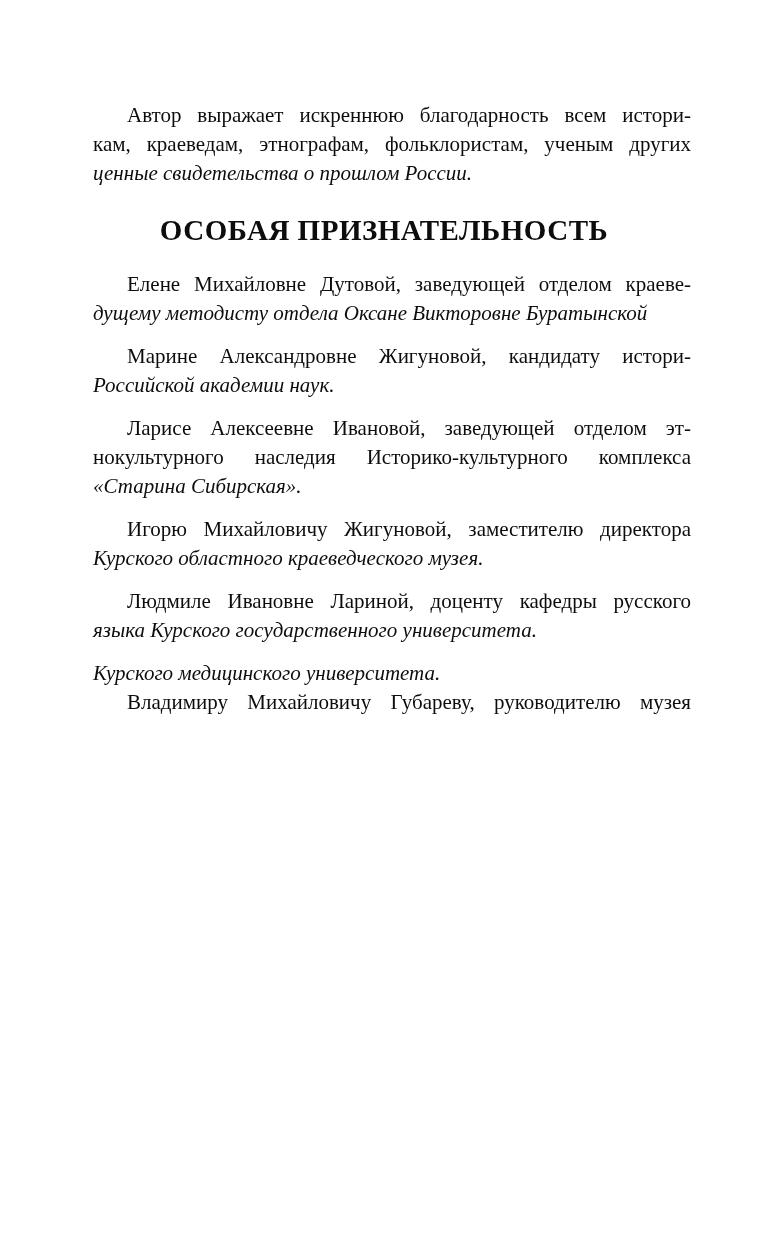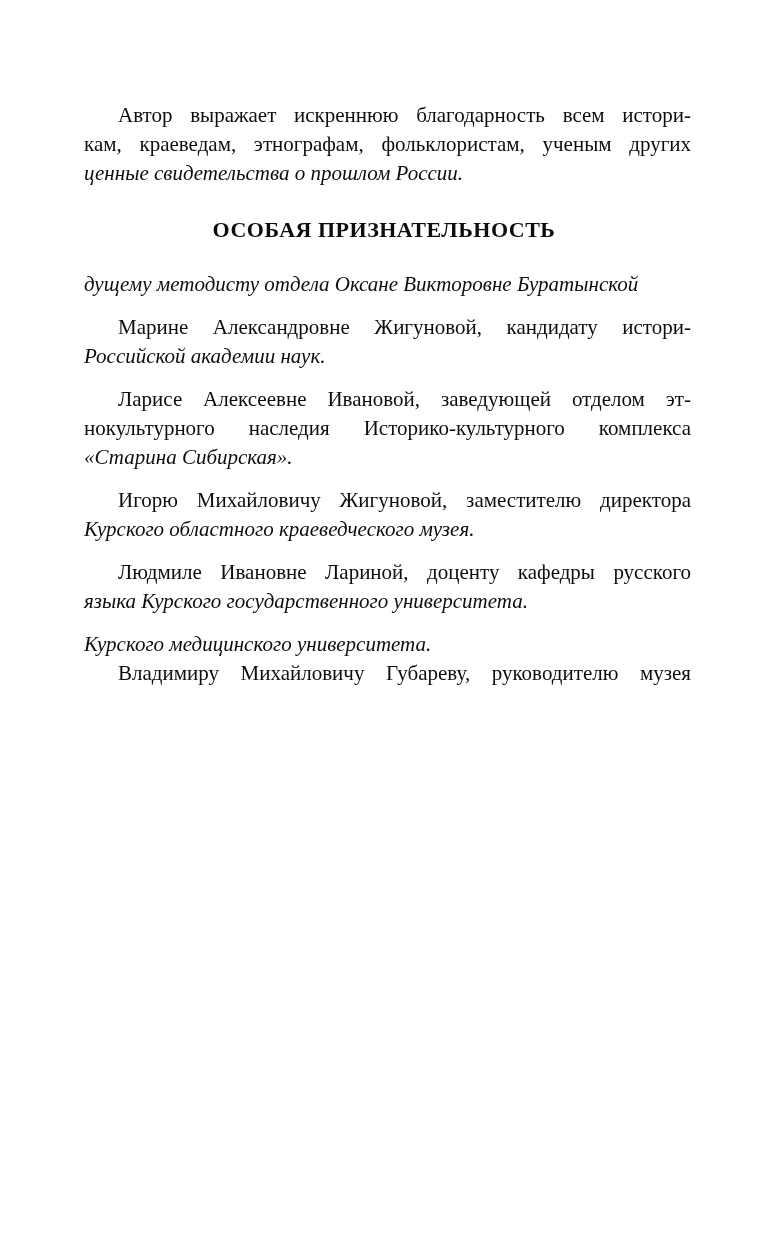--- a/index.html
+++ b/index.html
@@ -17,36 +17,36 @@
     font-size: 21px;
     line-height: 29px;
     overflow: hidden;
     box-sizing: border-box;
     padding: 101px 77px 0 77px;
   }
   .content {
     width: 614px;
   }
   .para {
-    margin: 0 0 14px 7px;
+    margin: 0 0 14px 16px;
   }
   .tline {
     text-align: justify;
     text-align-last: justify;
     white-space: normal;
   }
   .tline.first {
     padding-left: 34px;
   }
   .tline.last {
     text-align-last: left;
     font-style: italic;
   }
   .heading {
-    font-size: 22px;
+    font-size: 29px;
     font-weight: bold;
     text-align: center;
     letter-spacing: 0.5px;
     margin: 27px 0 25px 0;
     line-height: 30px;
   }
 </style>
 </head>
 <body>
 
@@ -55,20 +55,21 @@
 
     <div class="para">
         <div class="tline first">Автор выражает искреннюю благодарность всем истори-</div>
         <div class="tline">кам, краеведам, этнографам, фольклористам, ученым других</div>
         <div class="tline last">ценные свидетельства о прошлом России.</div>
       </div>
 
     <div class="heading">ОСОБАЯ ПРИЗНАТЕЛЬНОСТЬ</div>
 
     <div class="para">
+        <div class="tline first">Елене Михайловне Дутовой, заведующей отделом краеве-</div>
         <div class="tline last">дущему методисту отдела Оксане Викторовне Буратынской</div>
       </div>
 
     <div class="para">
         <div class="tline first">Марине Александровне Жигуновой, кандидату истори-</div>
         <div class="tline last">Российской академии наук.</div>
       </div>
 
     <div class="para">
         <div class="tline first">Ларисе Алексеевне Ивановой, заведующей отделом эт-</div>

